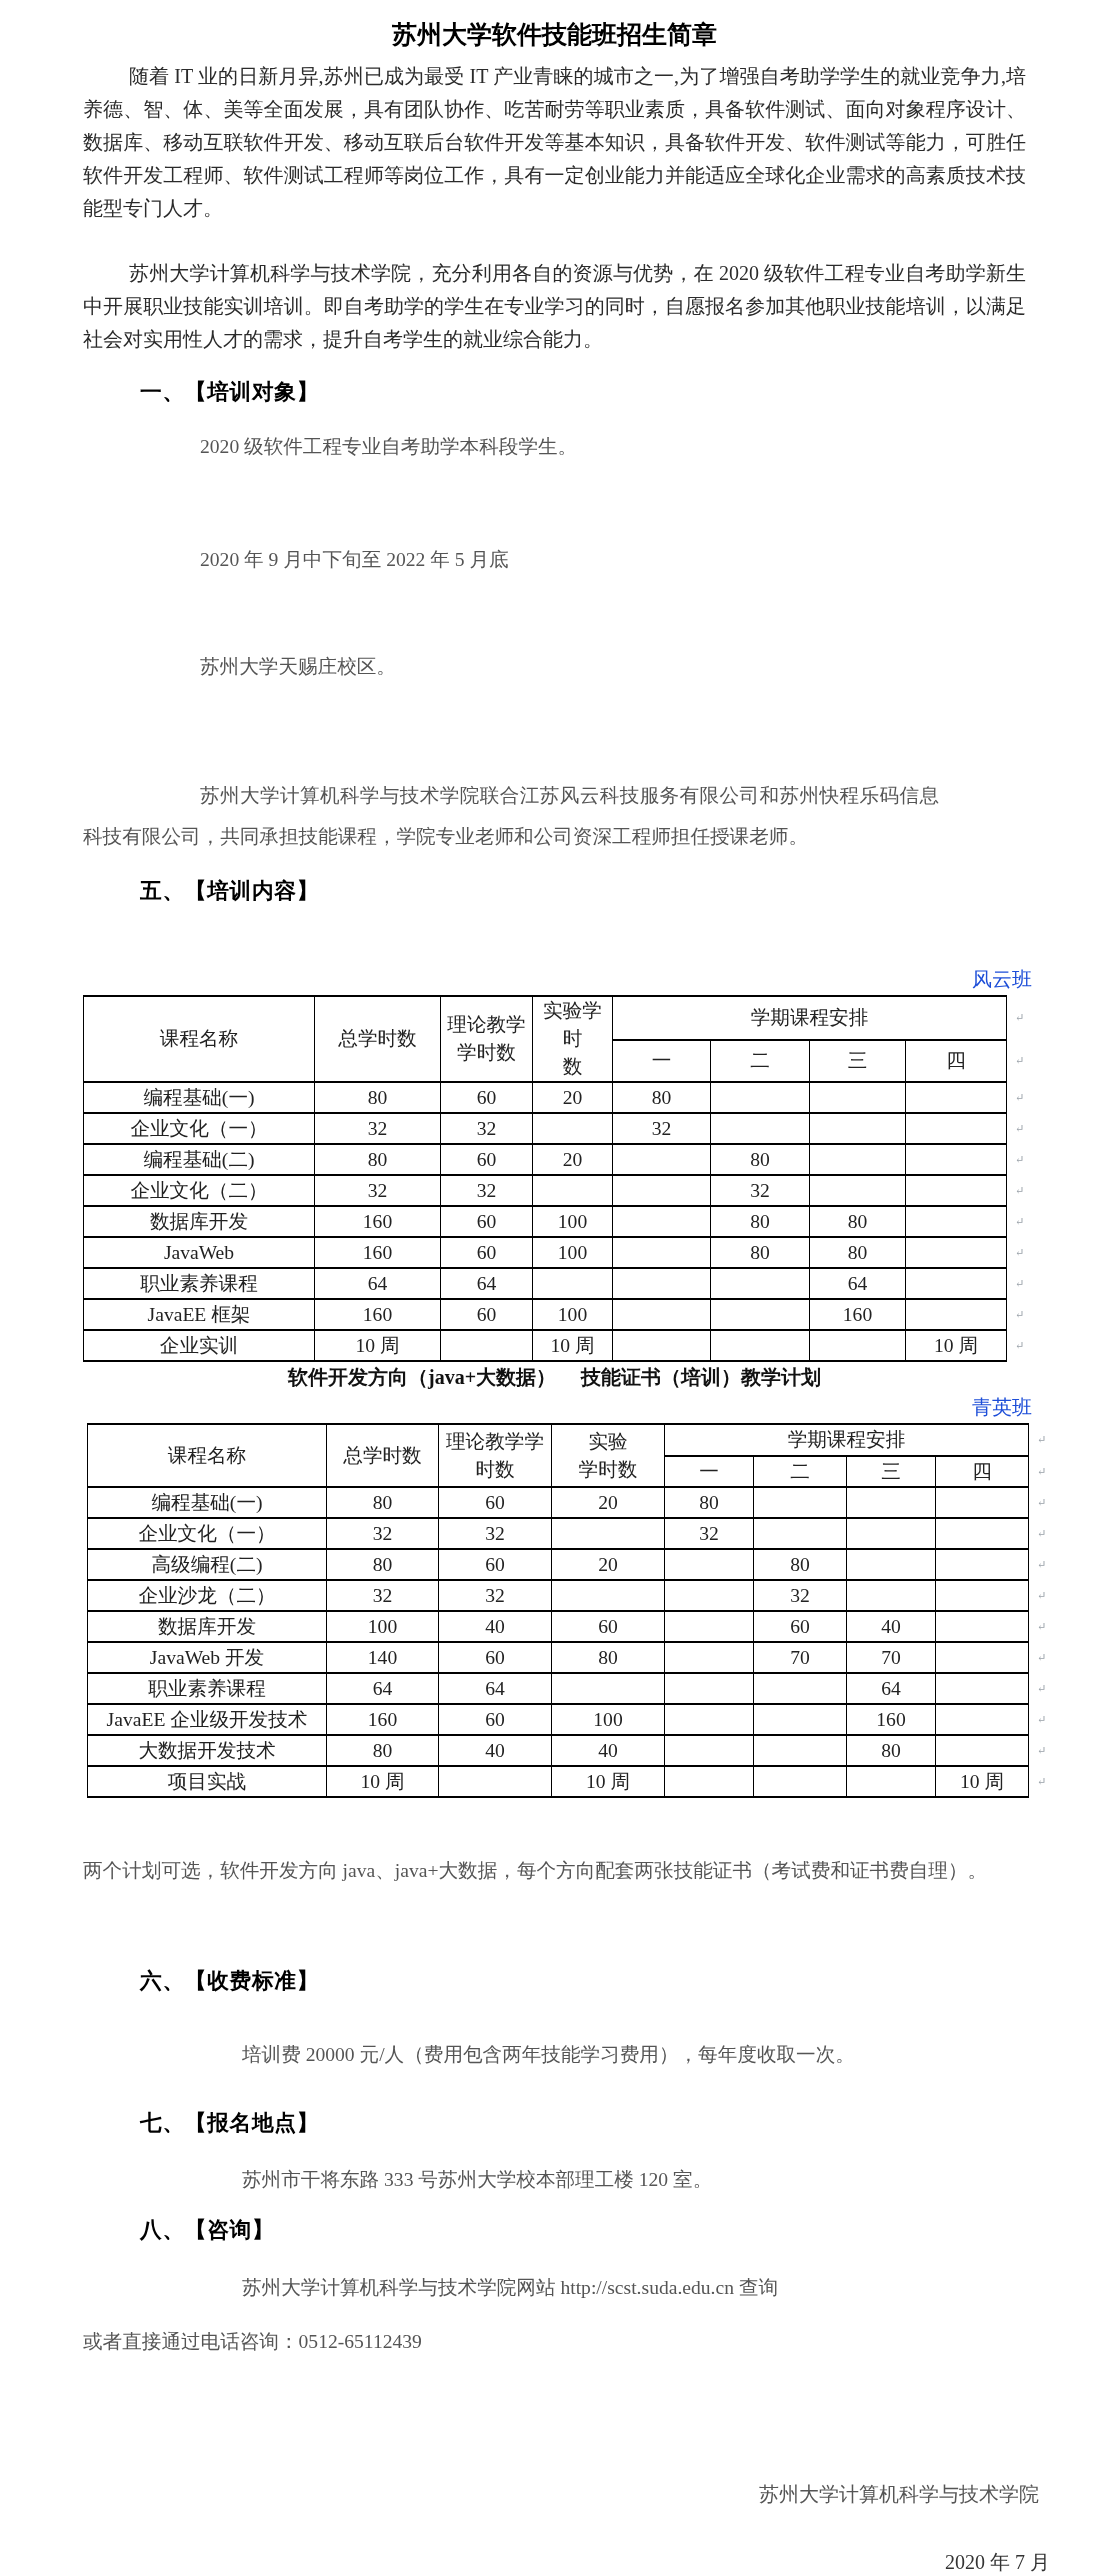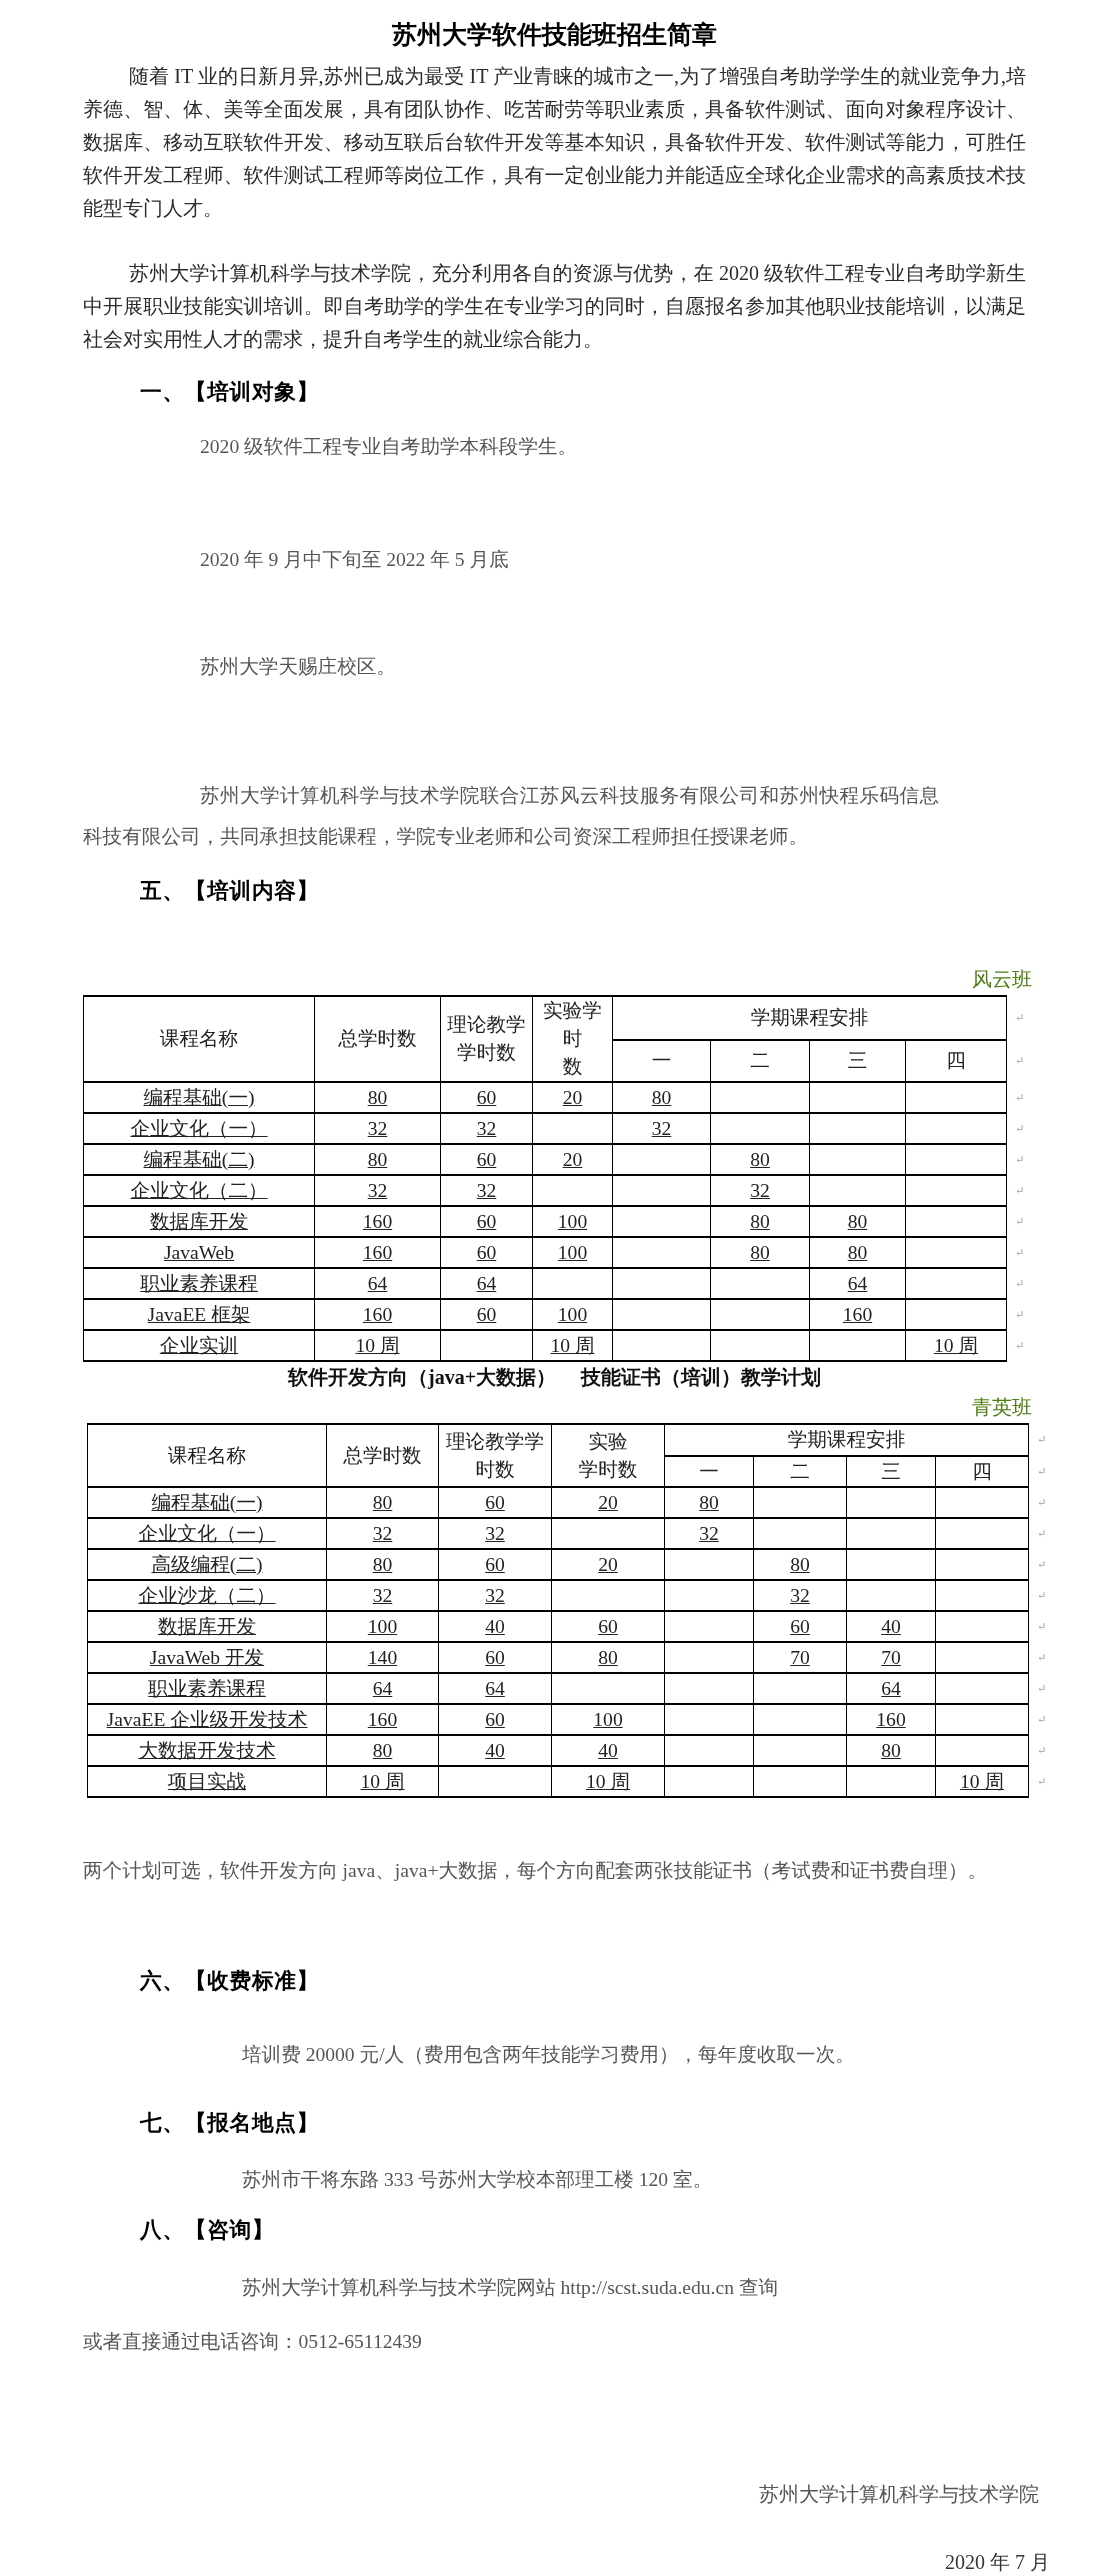--- a/index.html
+++ b/index.html
@@ -44,21 +44,21 @@
   .c4{width:856px;line-height:41px;}
   .table-title{
     margin:0;text-align:center;
     font-size:20px;line-height:29px;
     font-weight:bold;color:#111;
   }
   .class-label{
     position:absolute;
     margin:0;text-align:center;
     font-size:20px;line-height:26.6px;
-    color:#4d7c0f;
+    color:#1d4ed8;
   }
   table.plan{
     position:absolute;
     border-collapse:collapse;
     table-layout:fixed;
     font-size:19.6px;
     color:#222;
   }
   table.plan th, table.plan td{
     border-left:1.4px solid #000;
@@ -69,21 +69,21 @@
     text-align:center;
     vertical-align:middle;
     padding:0 2.8px;
     position:relative;
     overflow:visible;
     white-space:pre-line;
     line-height:28px;
   }
   table.plan thead tr.h1 th{height:30px;}
   table.plan thead tr.h2 th{height:29px;}
-  table.plan tbody tr{height:31px;text-decoration:underline;}
+  table.plan tbody tr{height:31px;}
   .mark{
     position:absolute;
     right:-18px;top:50%;
     transform:translateY(-50%);
     font-size:11.2px;line-height:11.2px;
     color:#99a0a8;
     font-weight:normal;
   }
   .note{
     margin:0;

